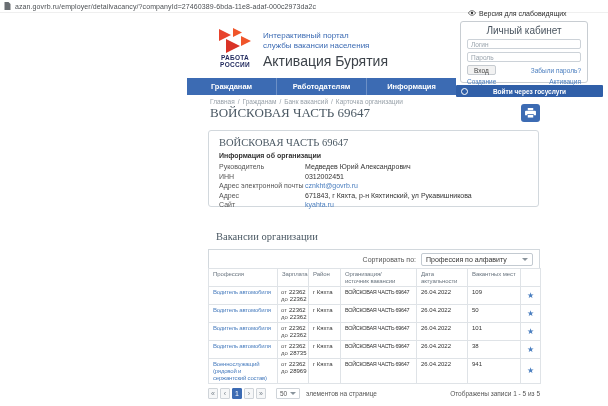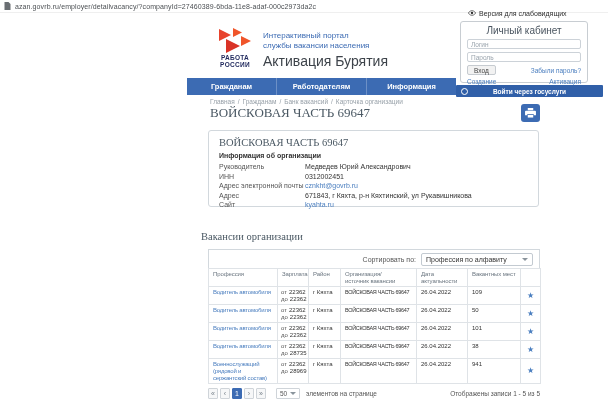--- a/index.html
+++ b/index.html
@@ -58,21 +58,21 @@
   
   .card { position:absolute; left:208px; top:130px; width:331px; height:77px; border:1px solid #d2d8dd; border-radius:3px; padding:6px 10px; background:#fff; }
   .card-title { font-family:"Liberation Serif",serif; font-size:10.5px; color:#4a5863; margin-bottom:4px; }
   .card-sub { font-size:7px; font-weight:bold; color:#333; margin-bottom:3px; }
   .frow { display:flex; font-size:7px; line-height:9.5px; }
   .flabel { width:86px; flex-shrink:0; color:#555; }
   .fvalue { color:#333; }
   .fvalue.link { color:#4a7ebf; cursor:pointer; }
 
   
-  .sec-title { position:absolute; left:201px; top:231px; font-family:"Liberation Serif",serif; font-weight:normal; font-size:10.5px; color:#4a5863; }
+  .sec-title { position:absolute; left:216px; top:231px; font-family:"Liberation Serif",serif; font-weight:normal; font-size:10.5px; color:#4a5863; }
   .sortbar { position:absolute; left:208px; top:249px; width:332px; height:19px; border:1px solid #d2d8dd; border-bottom:none; display:flex; align-items:center; justify-content:flex-end; gap:5px; padding-right:6px; background:#fff; }
   .sort-label { font-size:7px; color:#555; }
   .sort-select { width:112px; height:13px; border:1px solid #c3cad1; border-radius:2px; display:flex; align-items:center; justify-content:space-between; padding:0 4px; font-size:7px; color:#333; background:#fff; cursor:pointer; }
   .caret { width:0; height:0; border-left:3px solid transparent; border-right:3px solid transparent; border-top:3.5px solid #8a949c; }
 
   .vtable { position:absolute; left:208px; top:268px; width:332px; border-collapse:collapse; table-layout:fixed; font-size:6px; color:#333; border:1px solid #d2d8dd; }
   .vtable th, .vtable td { border:1px solid #dfe3e7; padding:1.5px 4px; vertical-align:top; text-align:left; font-weight:normal; line-height:7px; }
   .vtable th { color:#6b7680; white-space:pre-line; height:16px; letter-spacing:-.1px; }
   .plink { color:#4a7ebf; letter-spacing:-.2px; }
   .sal { padding:1.5px 3px !important; }

